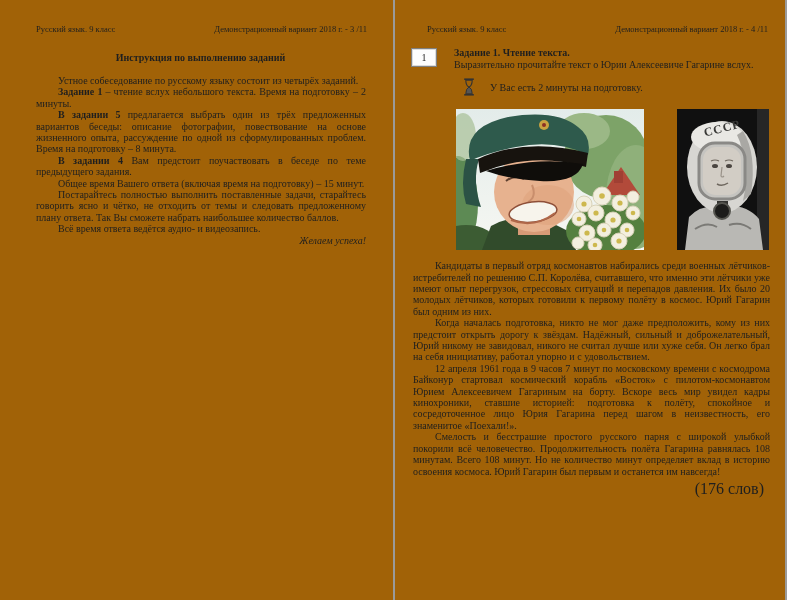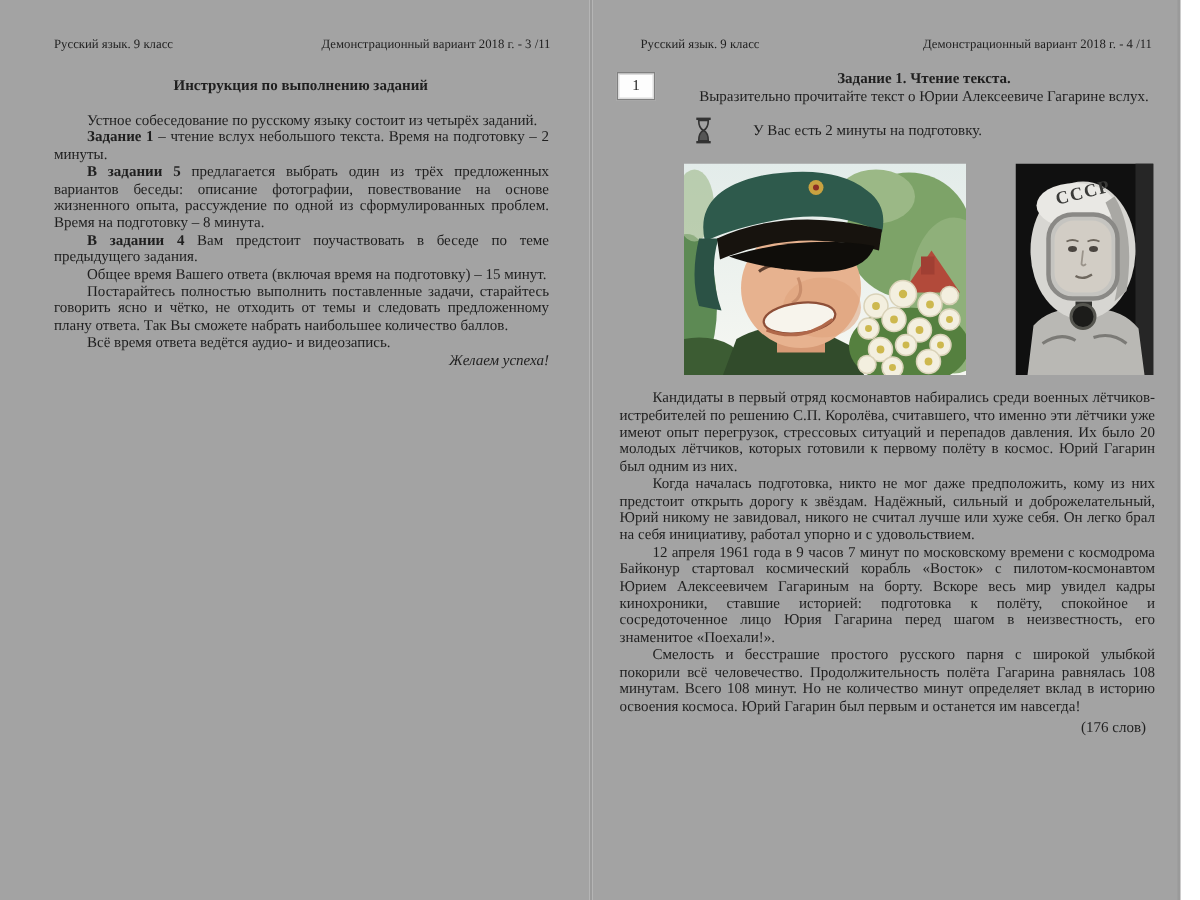--- a/index.html
+++ b/index.html
@@ -1,21 +1,21 @@
 <!DOCTYPE html>
 <html><head>
 <meta charset="utf-8">
 <style>
   html,body{margin:0;padding:0;}
   body{
     width:800px;height:600px;position:relative;overflow:hidden;
     background:#ffffff;color:#1f1f1f;
     font-family:"Liberation Serif", serif;
   }
-  .page{position:absolute;top:0;height:600px;background:#a3a3a3;box-sizing:border-box;}
+  .page{position:absolute;top:0;height:600px;background:#a16207;box-sizing:border-box;}
   .page-left{left:0;width:393px;}
   .page-right{left:395px;width:391px;}
   .vline{position:absolute;top:0;bottom:0;width:2px;background:#9a9a9a;}
   .vline-center{left:393px;}
   .vline-right{left:785px;}
 
   .hdr{display:flex;justify-content:space-between;font-size:8.5px;line-height:10px;}
   .hdr-left-pg{margin:24px 26px 0 36px;}
   .hdr-right-pg{margin:24px 18px 0 32px;}
 
@@ -26,32 +26,32 @@
   .left-body{margin:12px 27px 0 36px;}
   .farewell{margin-top:30px;text-align:right;font-style:italic;text-indent:0 !important;}
 
   .task{position:relative;margin:13px 16px 0 16px;min-height:20px;}
   .num-box{
     position:absolute;left:0;top:1px;width:24px;height:17px;
     border:1px solid #808080;box-shadow:inset 0 0 0 1px #dcdcdc;
     display:flex;align-items:center;justify-content:center;
     font-size:10px;background:#fdfdfd;
   }
-  .task-text{margin-left:43px;width:324px;font-size:10px;line-height:11.6px;text-align:center;}
+  .task-text{margin-left:43px;width:324px;font-size:10px;line-height:11.6px;text-align:left;}
   .task-title{font-weight:bold;margin:0;}
   .task-text p{margin:0;}
 
-  .prep-row{margin:8px 0 0 67px;display:flex;align-items:center;gap:26px;}
+  .prep-row{margin:8px 0 0 67px;display:flex;align-items:center;gap:14px;}
   .prep-note{font-size:10px;}
 
   .photos-row{margin:13px 0 0 61px;display:flex;align-items:flex-start;gap:33px;}
   .photo{display:block;}
 
   .right-body{margin:10px 16px 0 18px;}
-  .word-count{margin:3px 22px 0 0;text-align:right;font-size:10px;}
+  .word-count{margin:3px 22px 0 0;text-align:right;font-size:16px;}
 </style>
 </head>
 <body>
 
 <div class="page page-left">
   <div class="hdr hdr-left-pg">
     <span>Русский язык. 9 класс</span>
     <span>Демонстрационный вариант 2018 г. - 3 /11</span>
   </div>
 

